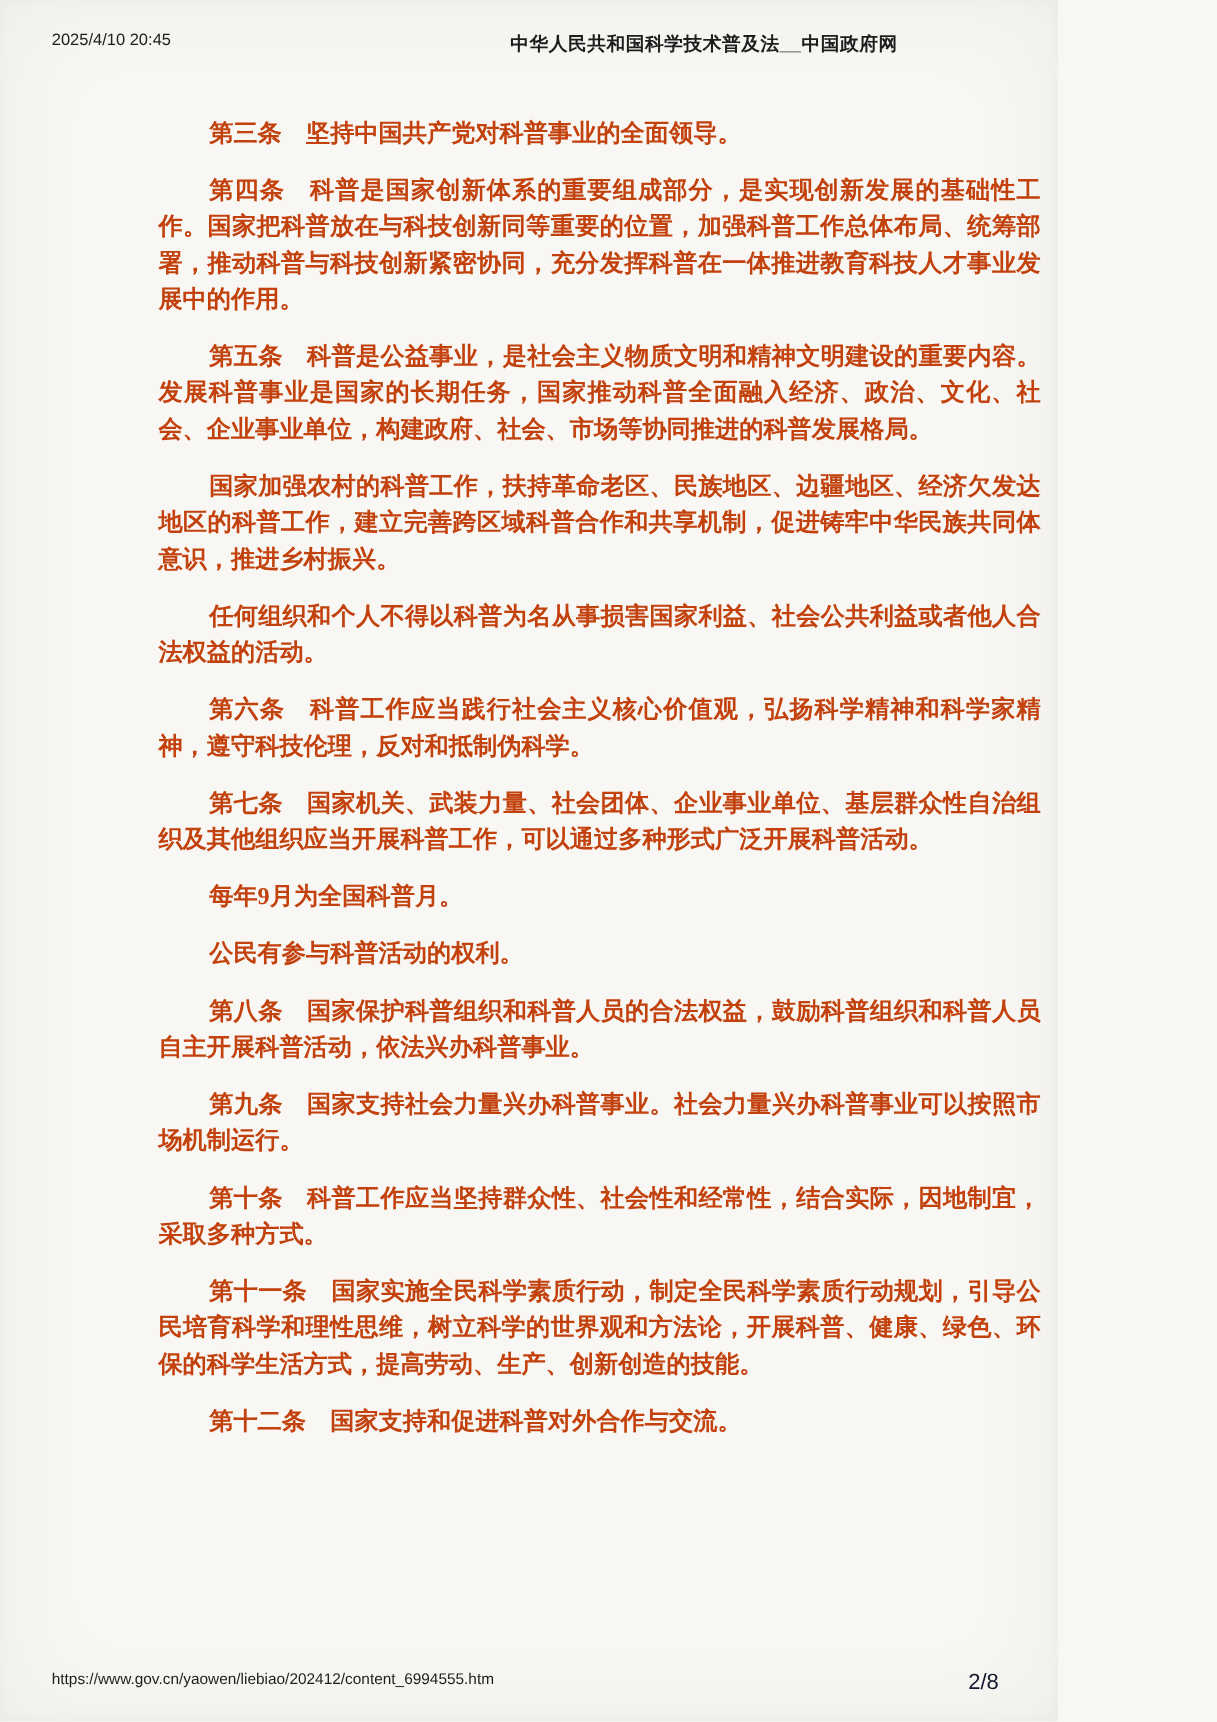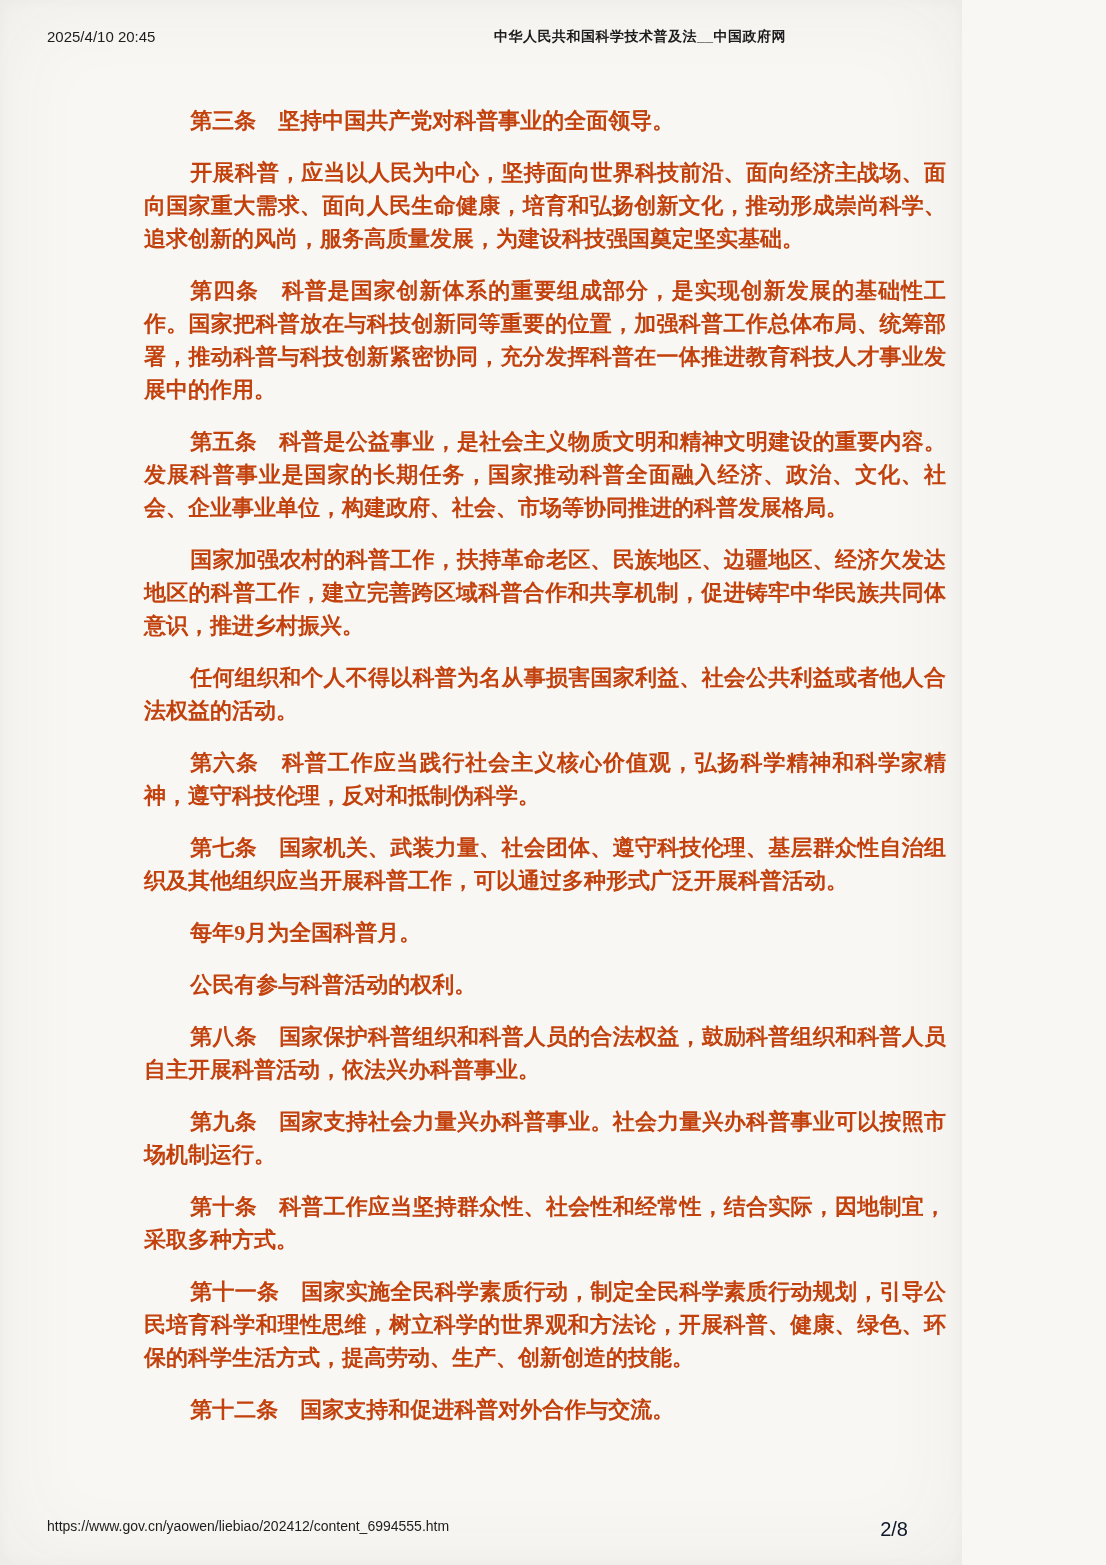--- a/index.html
+++ b/index.html
@@ -29,21 +29,21 @@
     font-family: "Liberation Sans", sans-serif;
     font-size: 15px;
     color: #1d1d1d;
   }
   .hdr-title {
     position: absolute;
     top: 28px;
     left: 640px;
     transform: translateX(-50%);
     font-family: "Liberation Sans", sans-serif;
-    font-size: 14px;
+    font-size: 17px;
     font-weight: 700;
     color: #1d1d1d;
     white-space: nowrap;
     letter-spacing: 0.5px;
   }
   .article {
     position: absolute;
     top: 104px;
     left: 144px;
     width: 802px;
@@ -119,27 +119,26 @@
 </head>
 <body>
 
 <div class="page">
 
   <div class="hdr-time">2025/4/10 20:45</div>
   <div class="hdr-title">中华人民共和国科学技术普及法__中国政府网</div>
 
   <div class="article">
       <p class="para">第三条　坚持中国共产党对科普事业的全面领导。</p>
-      <p class="para">开展科普，应当以人民为中心，坚持面向世界科技前沿、面向经济主战场、面向国家重大需求、面向人民生命健康，培育和弘扬创新文化，推动形成崇尚科学、追求创新的风尚，服务高质量发展，为建设科技强国奠定坚实基础。</p>
       <p class="para">第四条　科普是国家创新体系的重要组成部分，是实现创新发展的基础性工作。国家把科普放在与科技创新同等重要的位置，加强科普工作总体布局、统筹部署，推动科普与科技创新紧密协同，充分发挥科普在一体推进教育科技人才事业发展中的作用。</p>
       <p class="para">第五条　科普是公益事业，是社会主义物质文明和精神文明建设的重要内容。发展科普事业是国家的长期任务，国家推动科普全面融入经济、政治、文化、社会、企业事业单位，构建政府、社会、市场等协同推进的科普发展格局。</p>
       <p class="para">国家加强农村的科普工作，扶持革命老区、民族地区、边疆地区、经济欠发达地区的科普工作，建立完善跨区域科普合作和共享机制，促进铸牢中华民族共同体意识，推进乡村振兴。</p>
       <p class="para">任何组织和个人不得以科普为名从事损害国家利益、社会公共利益或者他人合法权益的活动。</p>
       <p class="para">第六条　科普工作应当践行社会主义核心价值观，弘扬科学精神和科学家精神，遵守科技伦理，反对和抵制伪科学。</p>
-      <p class="para">第七条　国家机关、武装力量、社会团体、遵守科技伦理、基层群众性自治组织及其他组织应当开展科普工作，可以通过多种形式广泛开展科普活动。</p>
+      <p class="para">第七条　国家机关、武装力量、社会团体、企业事业单位、基层群众性自治组织及其他组织应当开展科普工作，可以通过多种形式广泛开展科普活动。</p>
       <p class="para">每年9月为全国科普月。</p>
       <p class="para">公民有参与科普活动的权利。</p>
       <p class="para">第八条　国家保护科普组织和科普人员的合法权益，鼓励科普组织和科普人员自主开展科普活动，依法兴办科普事业。</p>
       <p class="para">第九条　国家支持社会力量兴办科普事业。社会力量兴办科普事业可以按照市场机制运行。</p>
       <p class="para">第十条　科普工作应当坚持群众性、社会性和经常性，结合实际，因地制宜，采取多种方式。</p>
       <p class="para">第十一条　国家实施全民科学素质行动，制定全民科学素质行动规划，引导公民培育科学和理性思维，树立科学的世界观和方法论，开展科普、健康、绿色、环保的科学生活方式，提高劳动、生产、创新创造的技能。</p>
       <p class="para">第十二条　国家支持和促进科普对外合作与交流。</p>
     </div>
 
   <div class="ghost-btn"></div>

